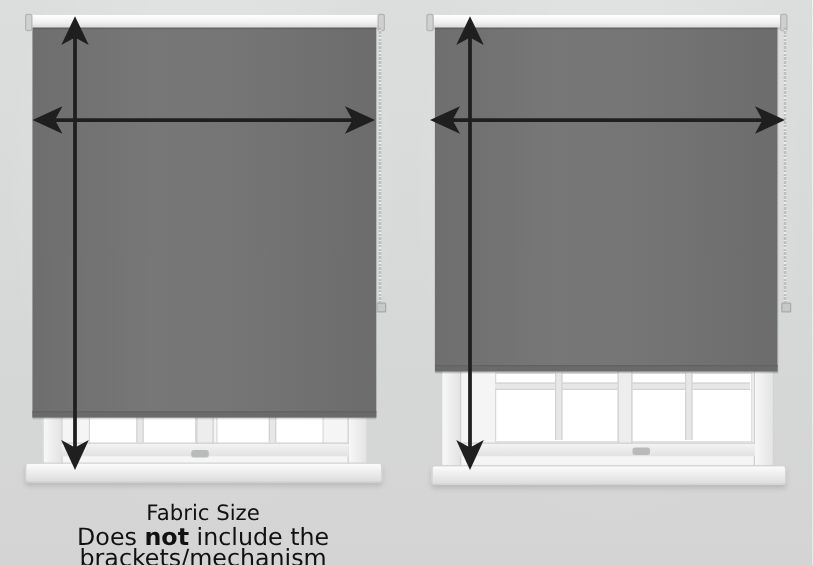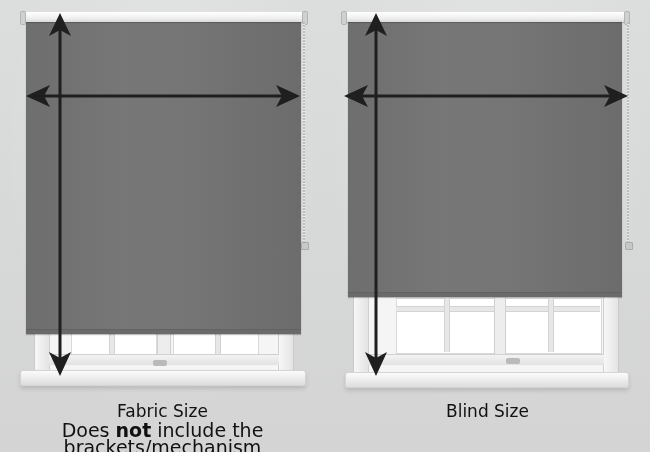--- a/index.html
+++ b/index.html
@@ -102,21 +102,20 @@
   </div>
   <div class="roller" style="left:18px; top:12px; width:285px;">
     <div class="cap" style="left:-2px;"></div>
     <div class="cap" style="right:-2px;"></div>
   </div>
   <div class="chain" style="left:302px; top:22px; height:222px;">
     <div class="weight"></div>
   </div>
 
   <div class="caption" style="left:0;">
-    <div class="title">Blind Size</div>
   </div>
 </div>
 
 <svg class="arrows" viewBox="0 0 650 452">
 
   <g fill="#1f1f1f" stroke="#1f1f1f">
     <line x1="60" y1="26" x2="60" y2="362" stroke-width="3"></line>
     <path d="M60 13 L71 36 L60 30 L49 36 Z" stroke="none"></path>
     <path d="M60 376 L71 352 L60 358 L49 352 Z" stroke="none"></path>
   </g>

